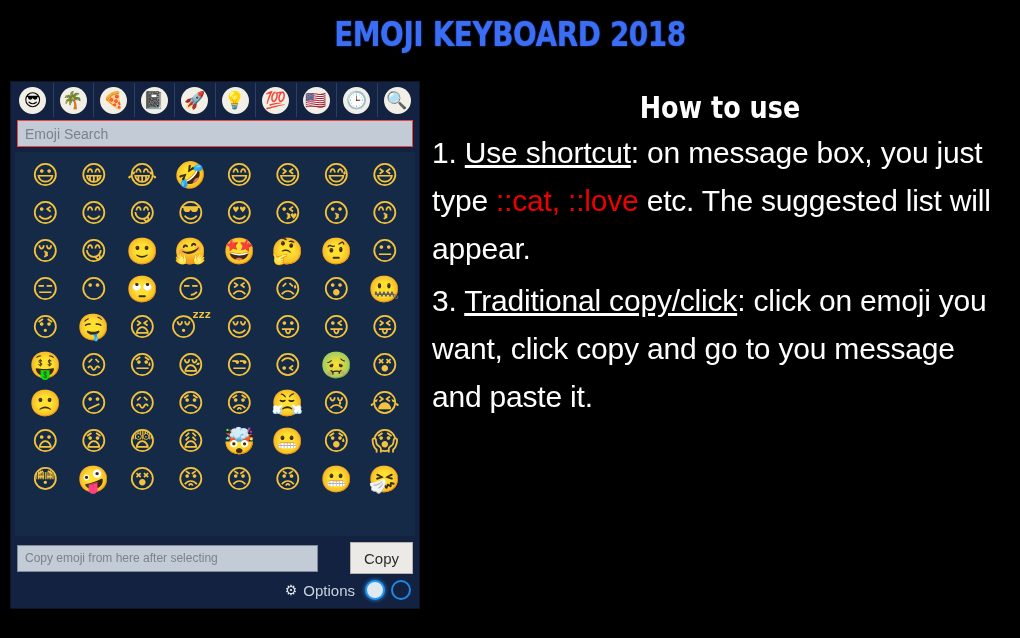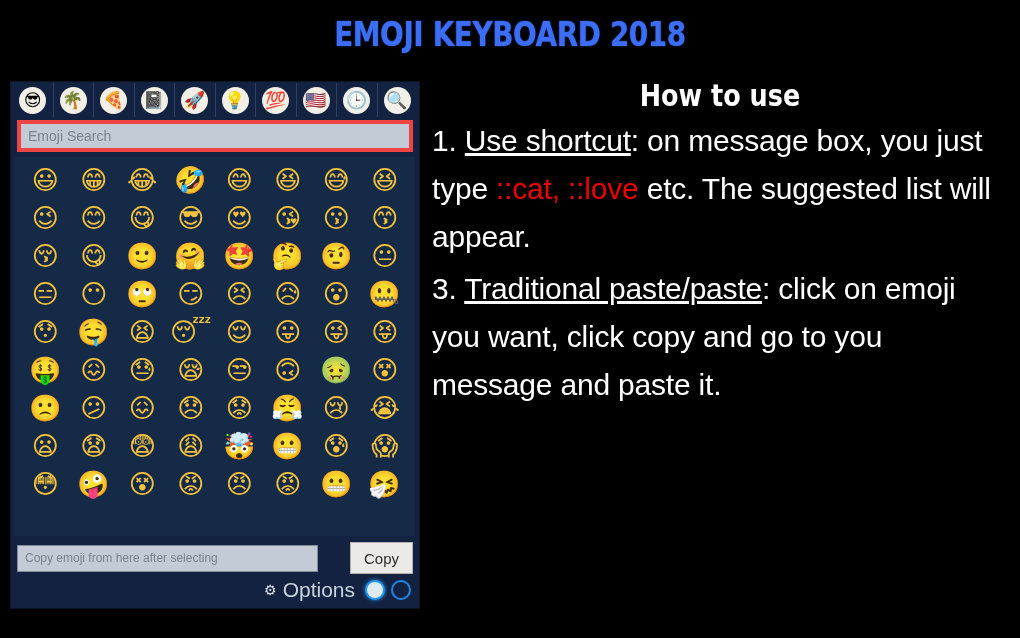--- a/index.html
+++ b/index.html
@@ -83,21 +83,21 @@
 
   
   #search-row {
     padding: 2px 6px 5px 6px;
     flex: 0 0 auto;
   }
   #emoji-search-input {
     width: 100%;
     height: 27px;
     background: #c3ccd6;
-    border: 4px solid #ef4444;
+    border: 1px solid #ef4444;
     box-sizing: border-box;
     color: #4a4f56;
     font-size: 14px;
     font-family: "Liberation Sans", sans-serif;
     padding: 12px 7px;
     outline: none;
   }
   #emoji-search-input::placeholder { color: #7b828c; opacity: 1; }
 
   
@@ -172,21 +172,21 @@
     box-sizing: border-box;
   }
   #gear-icon {
     color: #dfe4ea;
     font-size: 14px;
     line-height: 1;
     font-family: "DejaVu Sans", sans-serif;
   }
   #options-label {
     color: #c9d2dd;
-    font-size: 21px;
+    font-size: 15px;
     font-family: "Liberation Sans", sans-serif;
     margin-right: 4px;
   }
   .toggle-dot {
     width: 20px;
     height: 20px;
     border-radius: 50%;
     box-sizing: border-box;
   }
   .toggle-dot.filled {
@@ -196,21 +196,21 @@
   }
   .toggle-dot.hollow {
     background: transparent;
     border: 2px solid #1e88e5;
   }
 
   
   #howto-panel {
     position: absolute;
     left: 428px;
-    top: 78px;
+    top: 90px;
     width: 584px;
     height: 540px;
   }
   #howto-heading {
     color: #ffffff;
     font-family: "DejaVu Sans", sans-serif;
     font-weight: bold;
     font-size: 30px;
     text-align: center;
     transform: scaleX(0.85);
@@ -361,15 +361,15 @@
     <span class="toggle-dot filled"></span>
     <span class="toggle-dot hollow"></span>
   </div>
 
 </div>
 
 <div id="howto-panel">
   <div id="howto-heading">How to use</div>
   <div id="howto-body">
       <p><span>1. </span> <span class="u">Use shortcut</span><span>: on message box, you just type </span><span class="red">::cat, ::love</span><span> etc. The suggested list will appear.</span></p>
-      <p><span>3. </span> <span class="u">Traditional paste/paste</span><span>: click on emoji you want, click copy and go to you message and paste it.</span></p>
+      <p><span>3. </span> <span class="u">Traditional copy/click</span><span>: click on emoji you want, click copy and go to you message and paste it.</span></p>
     </div>
 </div>
 
 </body></html>

